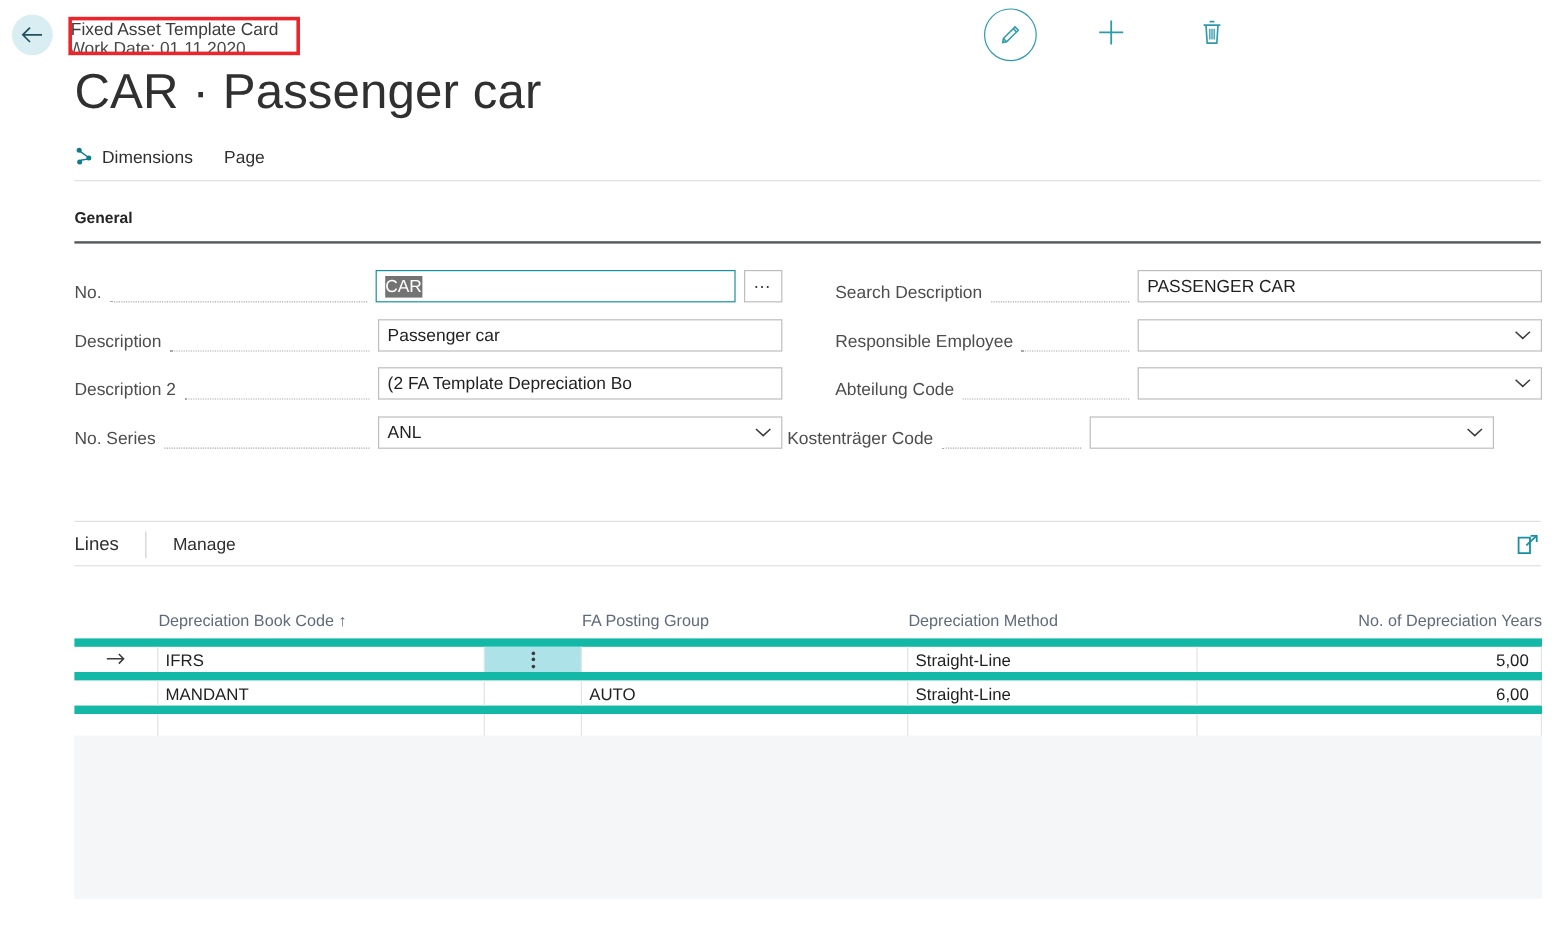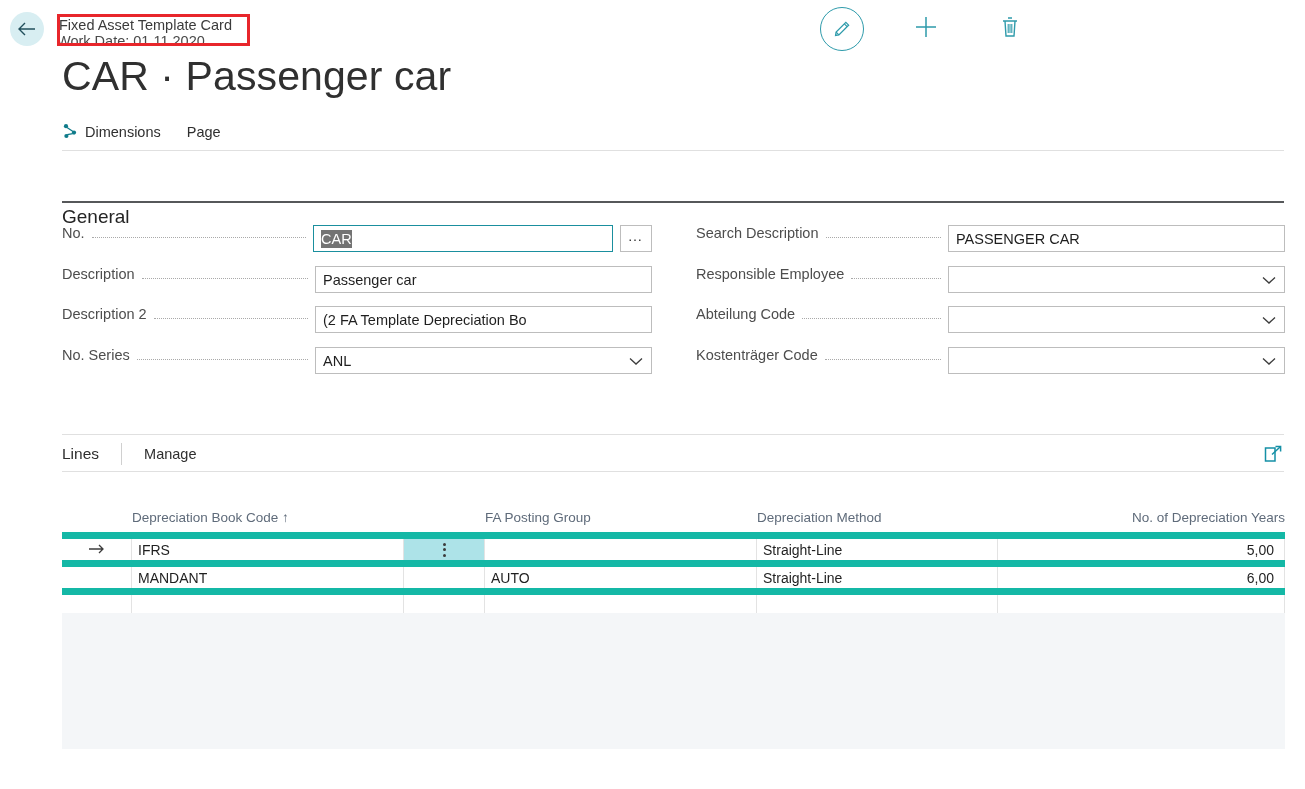--- a/index.html
+++ b/index.html
@@ -96,37 +96,36 @@
     position: absolute;
     left: 62px; top: 150px;
     width: 1222px; height: 1px;
     background: #e0e0e0;
   }
 
   
   .sec-title {
     position: absolute;
     left: 62px; top: 174px;
-    font-size: 19px;
-    font-weight: normal;
+    font-size: 13px;
+    font-weight: bold;
     color: #242424;
-    margin-top: 32px;
   }
   .sec-rule {
     position: absolute;
     left: 62px; top: 201px;
     width: 1222px; height: 2px;
     background: #56585a;
   }
 
   
   .field {
     position: absolute;
     height: 27px;
-    display: flex; align-items: flex-start;
+    display: flex; align-items: flex-end;
   }
   .field-label {
     font-size: 14.5px;
     color: #4d4d4d;
     white-space: nowrap;
     flex: none;
   }
   .dots {
     flex: 1 1 auto;
     height: 13px;
@@ -408,21 +407,21 @@
   <span class="ctrl" style="width:337px;">
     <span></span>
     <span class="caret">
       <svg width="14" height="9" viewBox="0 0 14 9">
           <path d="M1 1.5 L7 7 L13 1.5" fill="none" stroke="#3c3c3c" stroke-width="1.3"></path>
         </svg>
     </span>
   </span>
 </div>
 
-<div class="field" style="left:696px; top:347px; width:589px;">
+<div class="field" style="left:656px; top:347px; width:589px;">
   <span class="field-label">Kostenträger Code</span>
   <span class="dots"></span>
   <span class="ctrl" style="width:337px;">
     <span></span>
     <span class="caret">
       <svg width="14" height="9" viewBox="0 0 14 9">
           <path d="M1 1.5 L7 7 L13 1.5" fill="none" stroke="#3c3c3c" stroke-width="1.3"></path>
         </svg>
     </span>
   </span>

